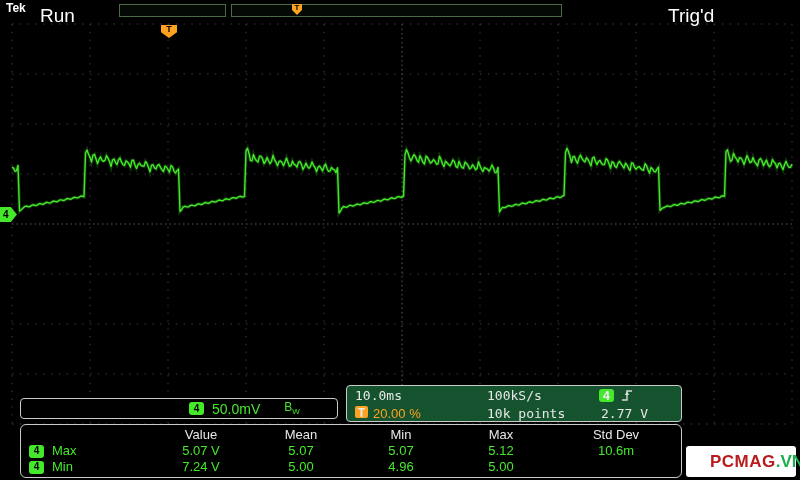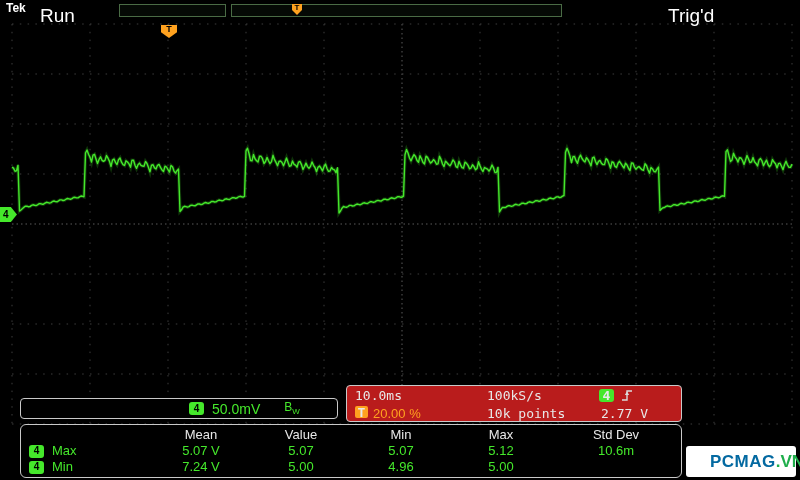--- a/index.html
+++ b/index.html
@@ -45,38 +45,38 @@
       font-size:9px;font-weight:bold;}
 
   
   .ch-box{left:20px;top:398px;width:318px;height:21px;border:1px solid #c9c9c9;border-radius:4px;
       background:#000;display:flex;align-items:center;padding-left:168px;box-sizing:border-box;gap:8px;}
   .ch-scale{color:var(--green);font-size:14px;font-family:Liberation Sans, sans-serif;}
   .bw{color:var(--green);font-size:12px;margin-left:16px;text-align:center;}
   .bw sub{font-size:8px;}
 
   .horiz-box{left:346px;top:385px;width:336px;height:37px;border:1px solid #c9c9c9;border-radius:4px;
-      background:#b91c1c;box-sizing:border-box;}
+      background:#14532d;box-sizing:border-box;}
   .horiz-box .abs{font-size:13px;color:var(--white);font-family:"DejaVu Sans Mono",monospace;}
   .horiz-box .orange{color:var(--orange);font-family:"Liberation Sans",sans-serif;}
 
   
   .meas-box{left:20px;top:424px;width:662px;height:54px;border:1px solid #c9c9c9;border-radius:6px;
       background:#000;box-sizing:border-box;overflow:hidden;}
   .meas-grid{display:grid;grid-template-columns:130px 100px 100px 100px 100px 130px;padding-top:2px;}
   .meas-grid .cell{height:16px;line-height:16px;font-size:13px;text-align:center;}
   .meas-grid .hdr{color:var(--white);}
   .meas-grid .val{color:var(--green);}
   .meas-grid .rowlabel{display:flex;align-items:center;gap:8px;padding-left:8px;text-align:left;}
   .meas-grid .rowlabel .name{color:var(--green);font-size:13px;}
 
   
   .pcmag{left:686px;top:446px;width:110px;height:31px;background:#fff;border-radius:3px;
       display:flex;align-items:center;justify-content:center;font-weight:bold;font-size:17px;}
-  .pcmag .main{color:#0369a1;letter-spacing:0.5px;margin-left:32px;}
+  .pcmag .main{color:#b91c1c;letter-spacing:0.5px;margin-left:32px;}
   .pcmag .suffix{color:#1fae4b;}
 </style>
 </head>
 <body>
 
 <div class="screen">
 
   <svg class="scope" width="800" height="480">
     <g id="grid">
         <line x1="12" y1="24" x2="12" y2="424" stroke="#3d3d3d" stroke-width="1" stroke-dasharray="1.5,6.3"></line>
@@ -131,22 +131,22 @@
     </svg>
     <span class="abs t-icon" style="left:8px;top:20px;">T</span>
     <span class="abs orange" style="left:26px;top:20px;">20.00 %</span>
     <span class="abs" style="left:140px;top:20px;">10k points</span>
     <span class="abs" style="left:254px;top:20px;">2.77 V</span>
   </div>
 
   <div class="abs meas-box">
     <div class="meas-grid">
       <div class="cell"></div>
+      <div class="cell hdr">Value</div>
       <div class="cell hdr">Mean</div>
-      <div class="cell hdr">Value</div>
       <div class="cell hdr">Min</div>
       <div class="cell hdr">Max</div>
       <div class="cell hdr">Std Dev</div>
 
       <div class="cell rowlabel">
         <span class="badge">4</span>
         <span class="name">Max</span>
       </div>
       <div class="cell val">5.07 V</div>
       <div class="cell val">5.07</div>

